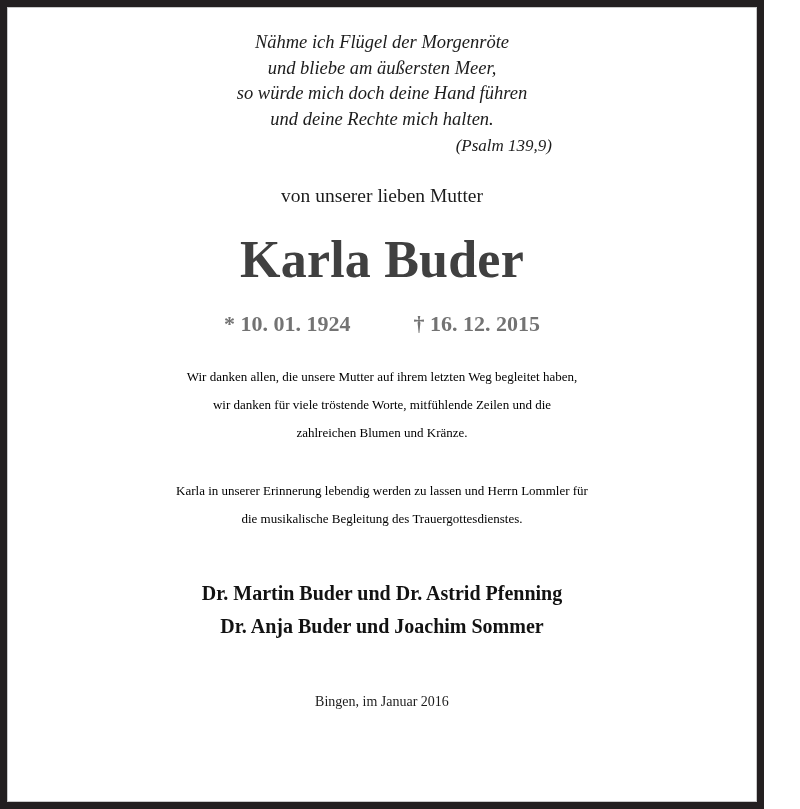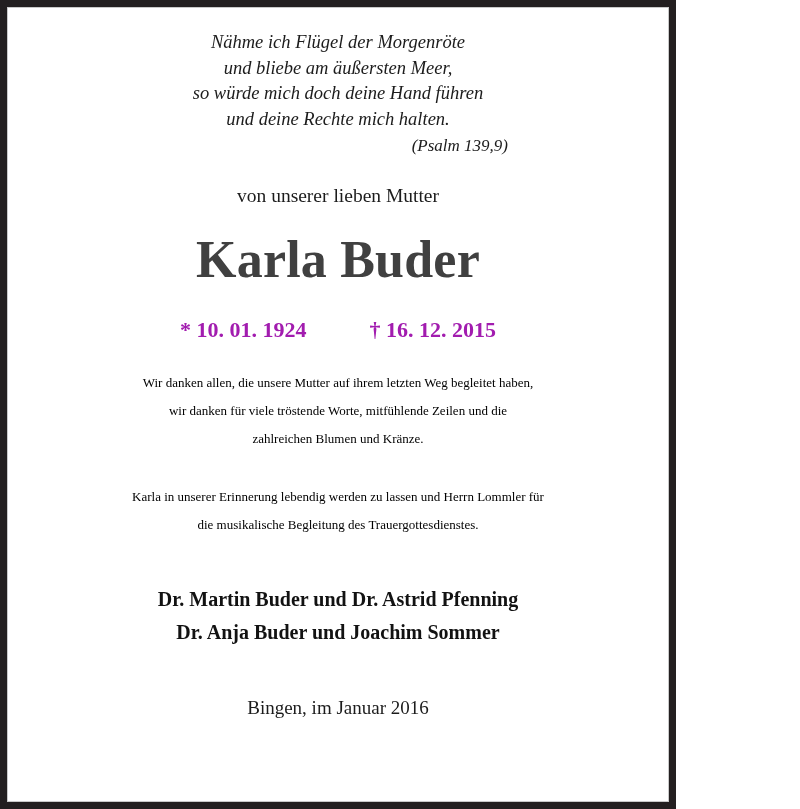--- a/index.html
+++ b/index.html
@@ -7,21 +7,21 @@
     padding: 0;
     background: #ffffff;
   }
   body {
     font-family: "Liberation Serif", "DejaVu Serif", serif;
     -webkit-font-smoothing: antialiased;
   }
 
   #notice {
     position: relative;
-    width: 676px;
+    width: 764px;
     height: 809px;
     box-sizing: border-box;
     background: #ffffff;
     overflow: hidden;
   }
 
   
   .frame-outer {
     position: absolute;
     inset: 0;
@@ -86,25 +86,25 @@
     margin-top: 22px;
     font-size: 52px;
     font-weight: bold;
     letter-spacing: 0.2px;
     line-height: 58px;
     color: #404040;
   }
 
   
   .dates {
-    margin-top: 27px;
+    margin-top: 21px;
     font-size: 22px;
     font-weight: bold;
     line-height: 28px;
-    color: #a21caf;
+    color: #737373;
   }
   .dates .date-birth { display: inline-block; }
   .dates .date-gap { display: inline-block; width: 52px; }
   .dates .date-death { display: inline-block; }
 
   
   .para {
     margin-top: 25px;
     font-size: 13px;
     line-height: 28px;
@@ -123,21 +123,21 @@
     font-size: 20px;
     font-weight: bold;
     line-height: 33px;
     color: #121212;
     white-space: nowrap;
   }
 
   
   .footer {
     margin-top: 46px;
-    font-size: 19px;
+    font-size: 14px;
     line-height: 26px;
     color: #1c1c1c;
   }
 </style>
 </head>
 <body>
 
 <div id="notice">
 
   <div class="frame-outer"></div>

